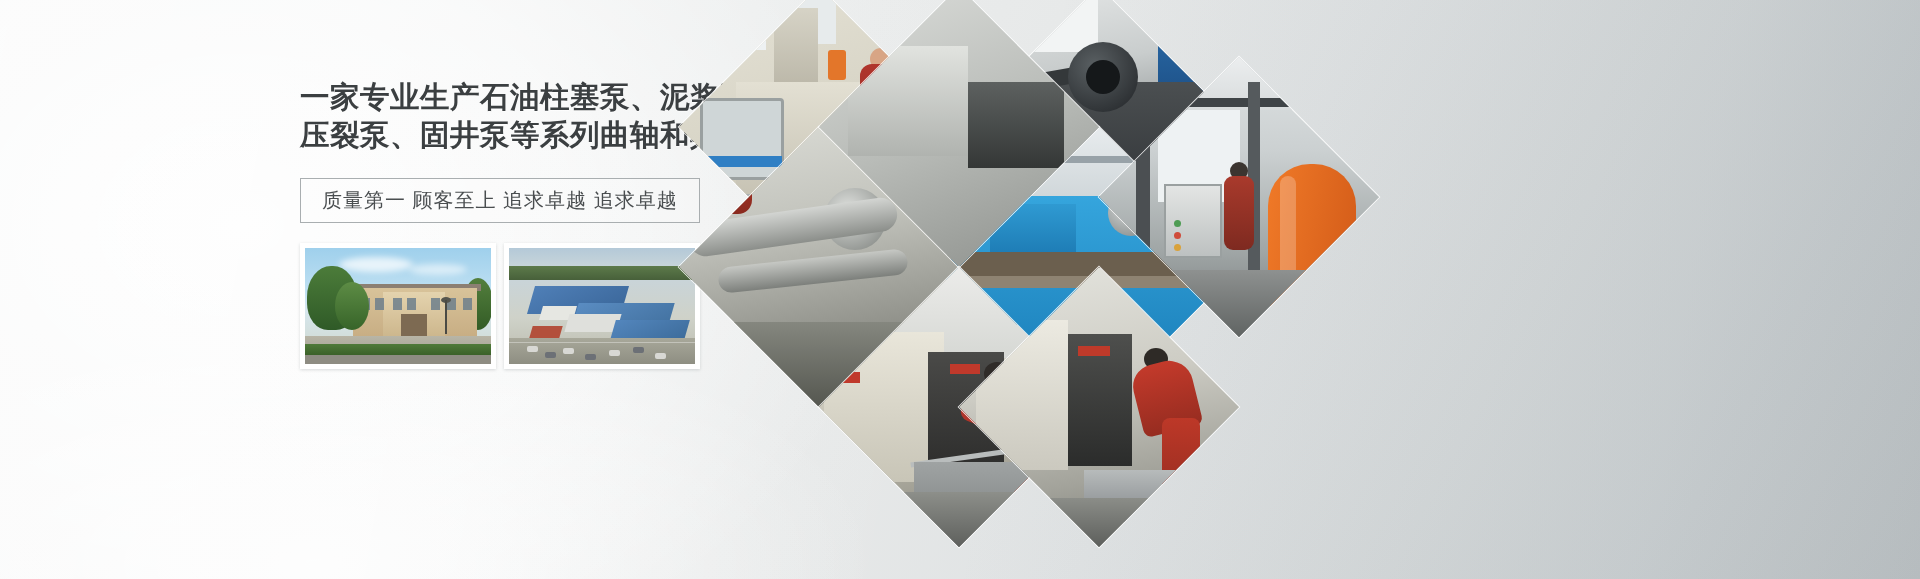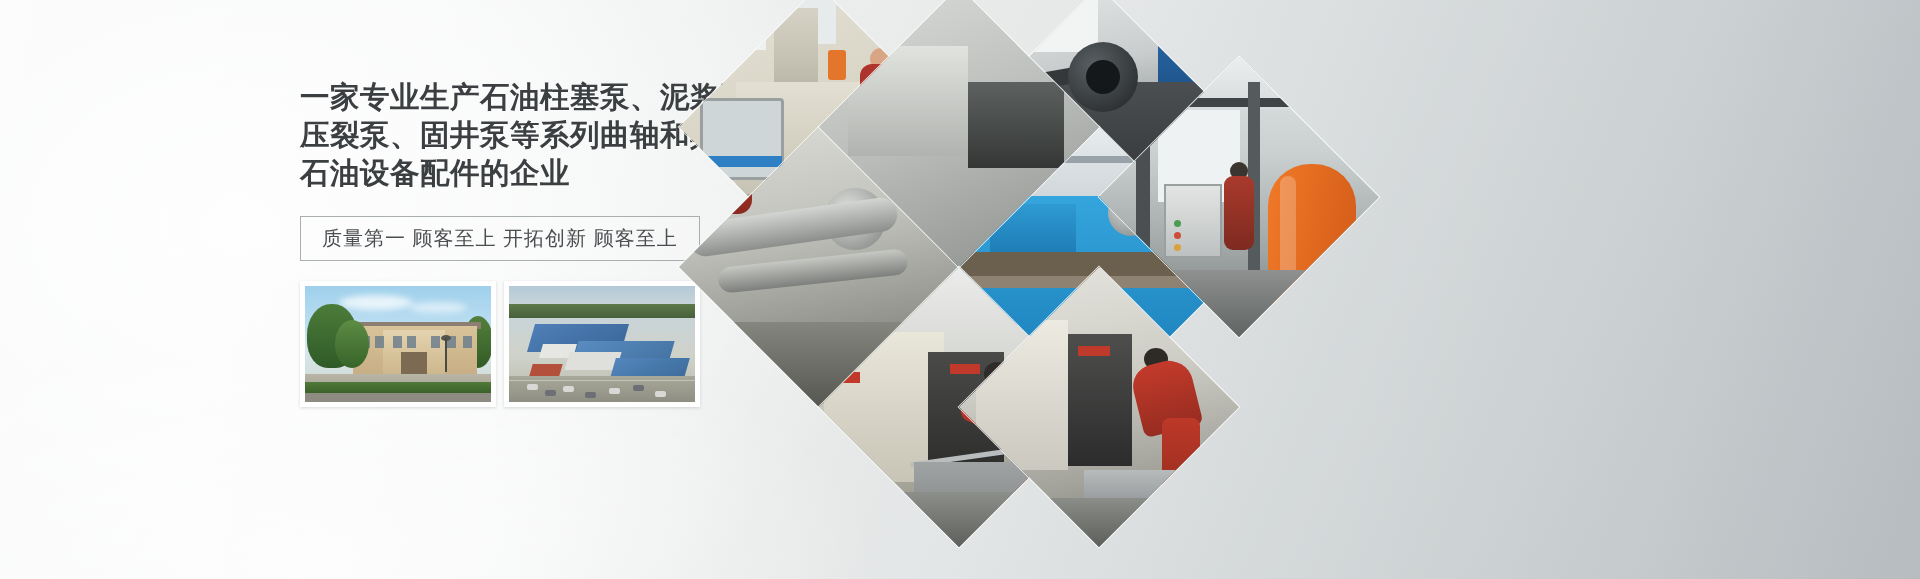--- a/index.html
+++ b/index.html
@@ -249,24 +249,23 @@
     </defs>
     <rect x="-60" y="-40" width="2040" height="680" fill="url(#hexp)" mask="url(#hexmask)"></rect>
   </svg>
 
   <div id="vignette"></div>
 
   <div id="copy">
 
     <div class="headline">一家专业生产石油柱塞泵、泥浆泵、</div>
     <div class="headline">压裂泵、固井泵等系列曲轴和其他</div>
-    <div class="headline">石油设备配件的企业</div>
 
     <div id="tagline-box">
-      <div id="tagline-text">质量第一  顾客至上  开拓创新  顾客至上</div>
+      <div id="tagline-text">质量第一  顾客至上  追求卓越  追求卓越</div>
     </div>
 
     <div id="photo-strip">
 
       <div class="photo-frame">
         <div class="photo p1">
           <div class="sky-cloud"></div>
             <div class="sky-cloud2"></div>
           <div class="tree-c"></div>
           <div class="bldg-roof"></div>

